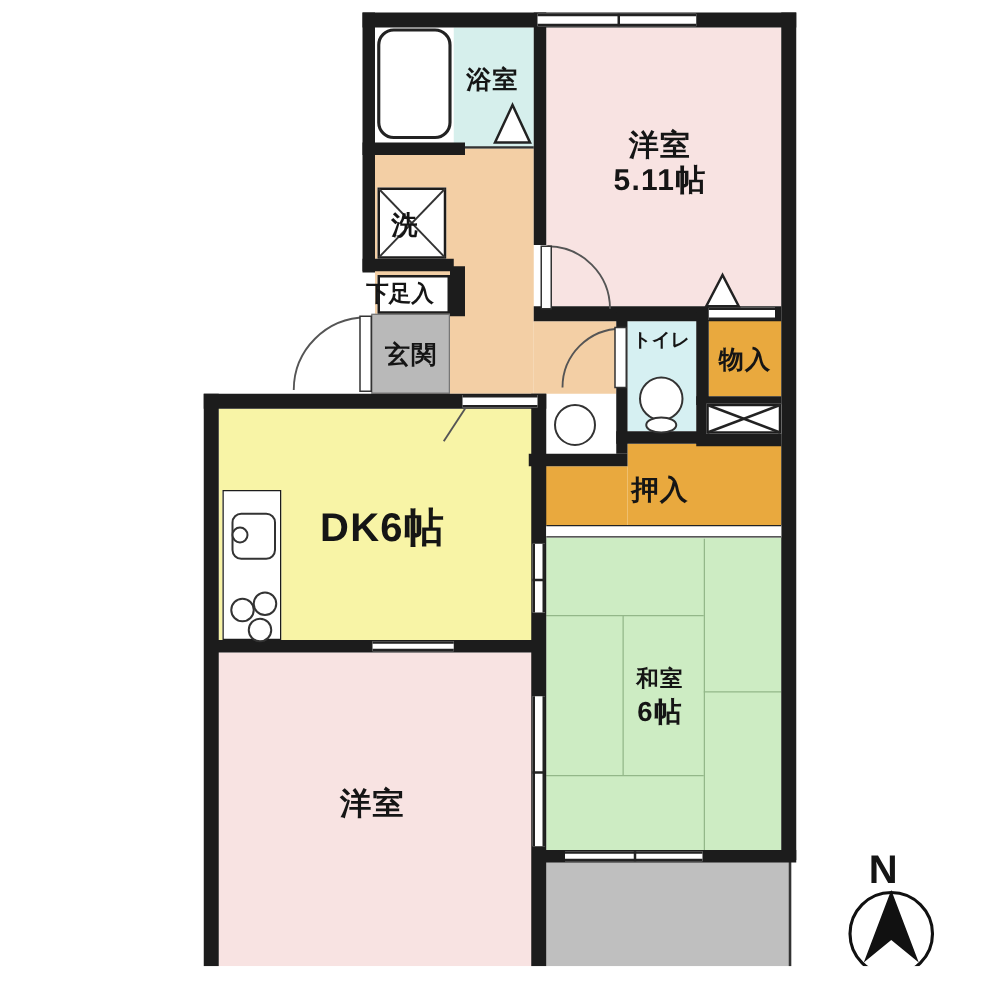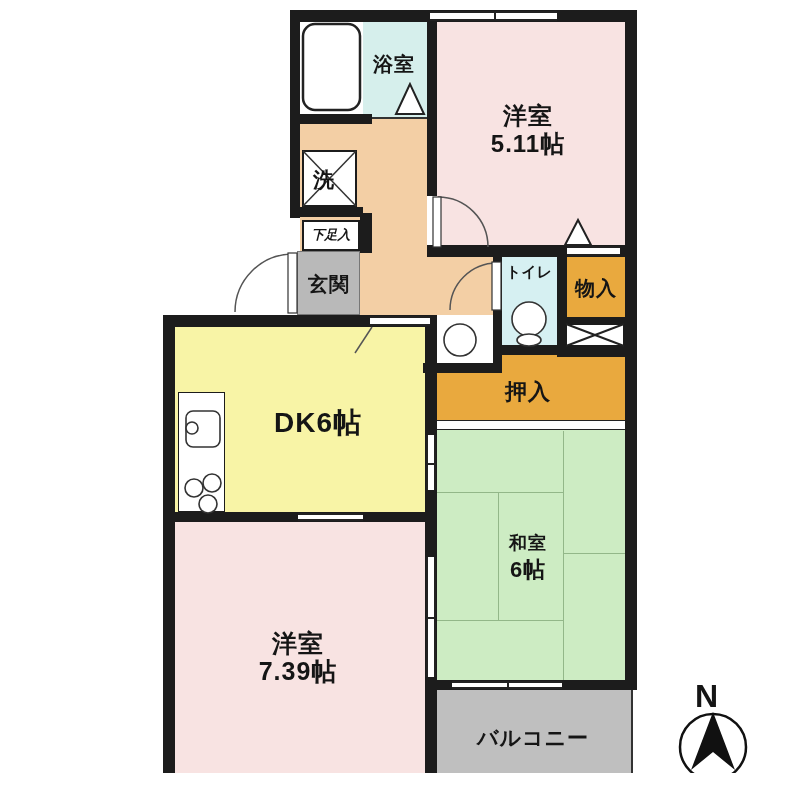--- a/index.html
+++ b/index.html
@@ -129,28 +129,26 @@
     </g>
 
     <g>
       <circle cx="713" cy="747" r="33" fill="none" stroke="#111" stroke-width="2.5"></circle>
       <polygon points="713,712 691,770 713,752 735,770" fill="#111"></polygon>
     </g>
   </svg>
 
   <span class="lbl" style="left:394px;top:64px;font-size:20px;">浴室</span>
   <span class="lbl" style="left:324px;top:180px;font-size:21px;">洗</span>
-  <span class="lbl" style="left:331px;top:235px;font-size:13px;letter-spacing:0;font-style:italic;">下足入</span>
+  <span class="lbl" style="left:320px;top:235px;font-size:18px;letter-spacing:0;">下足入</span>
   <span class="lbl" style="left:329px;top:284px;font-size:20px;">玄関</span>
   <span class="lbl" style="left:528px;top:116px;font-size:24px;">洋室</span>
   <span class="lbl" style="left:528px;top:144px;font-size:24px;">5.11帖</span>
   <span class="lbl" style="left:529px;top:272px;font-size:15px;letter-spacing:0;">トイレ</span>
   <span class="lbl" style="left:596px;top:288px;font-size:20px;">物入</span>
   <span class="lbl" style="left:528px;top:392px;font-size:22px;">押入</span>
-  <span class="lbl" style="left:318px;top:423px;font-size:28px;">DK6帖</span>
+  <span class="lbl" style="left:306px;top:423px;font-size:32px;">DK6帖</span>
   <span class="lbl" style="left:528px;top:543px;font-size:18px;">和室</span>
   <span class="lbl" style="left:528px;top:570px;font-size:22px;">6帖</span>
   <span class="lbl" style="left:298px;top:643px;font-size:25px;">洋室</span>
-  <span class="lbl" style="left:298px;top:671px;font-size:25px;">7.39帖</span>
-  <span class="lbl" style="left:533px;top:738px;font-size:21px;">バルコニー</span>
   <span class="lbl" style="left:707px;top:696px;font-size:32px;">N</span>
 
 </div>
 
 </body></html>

